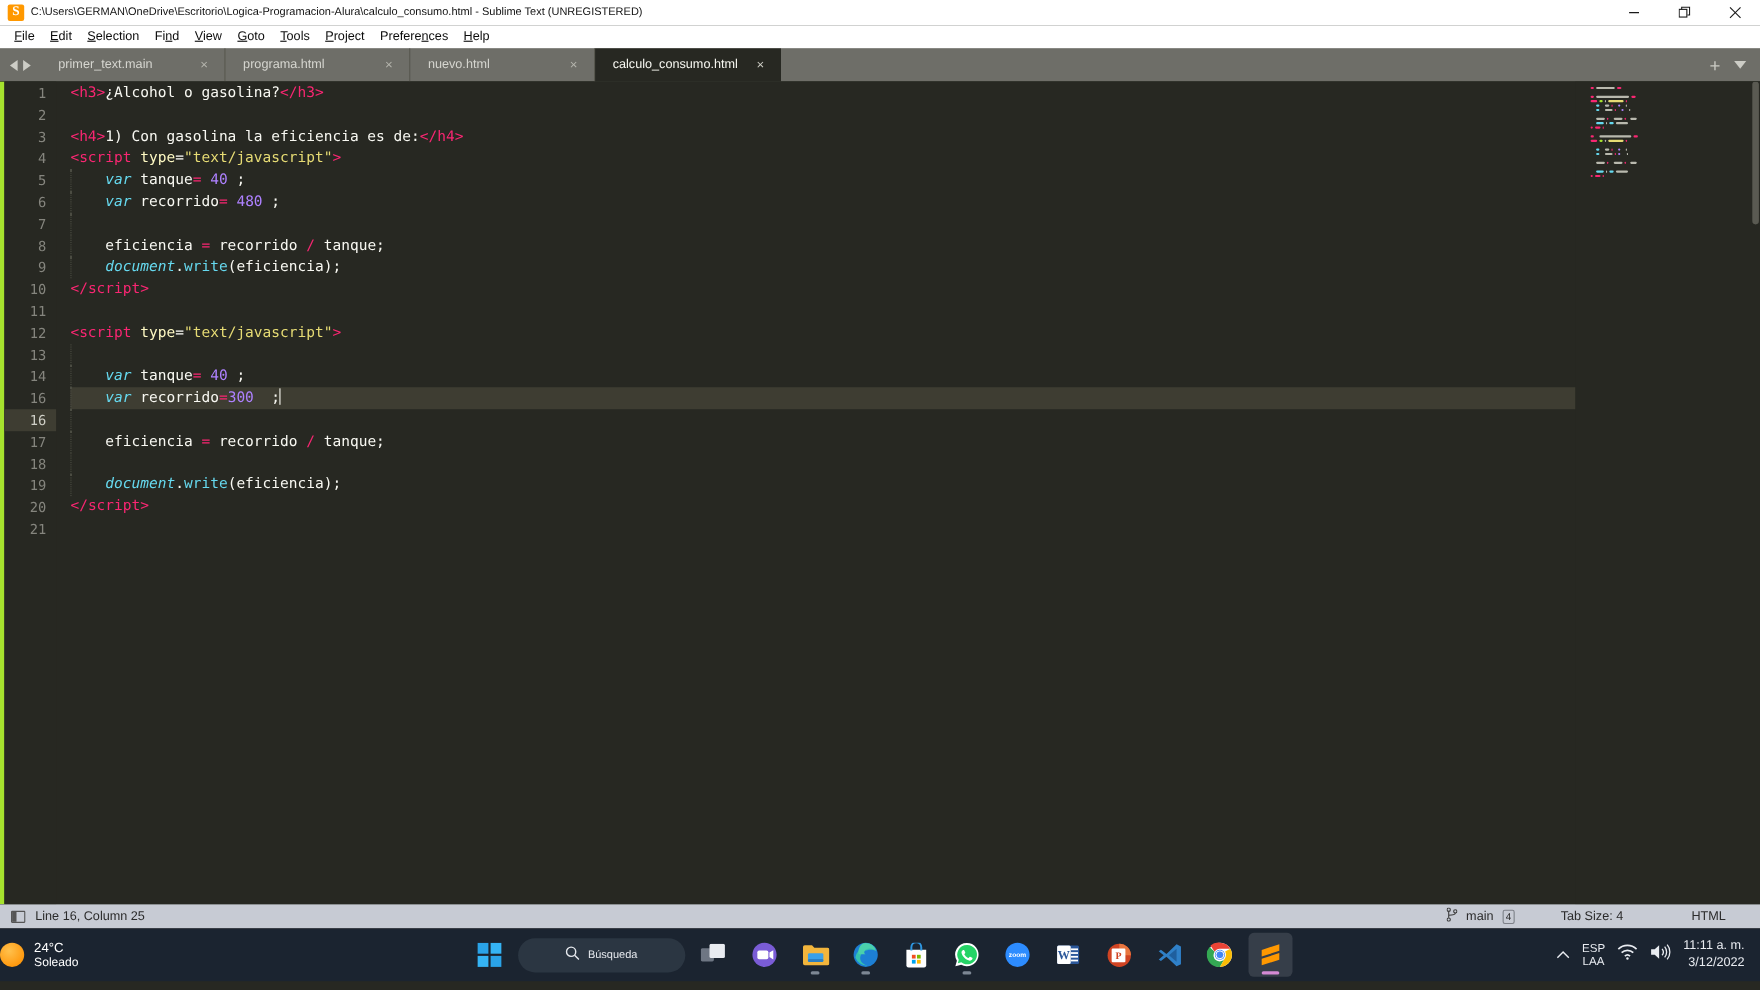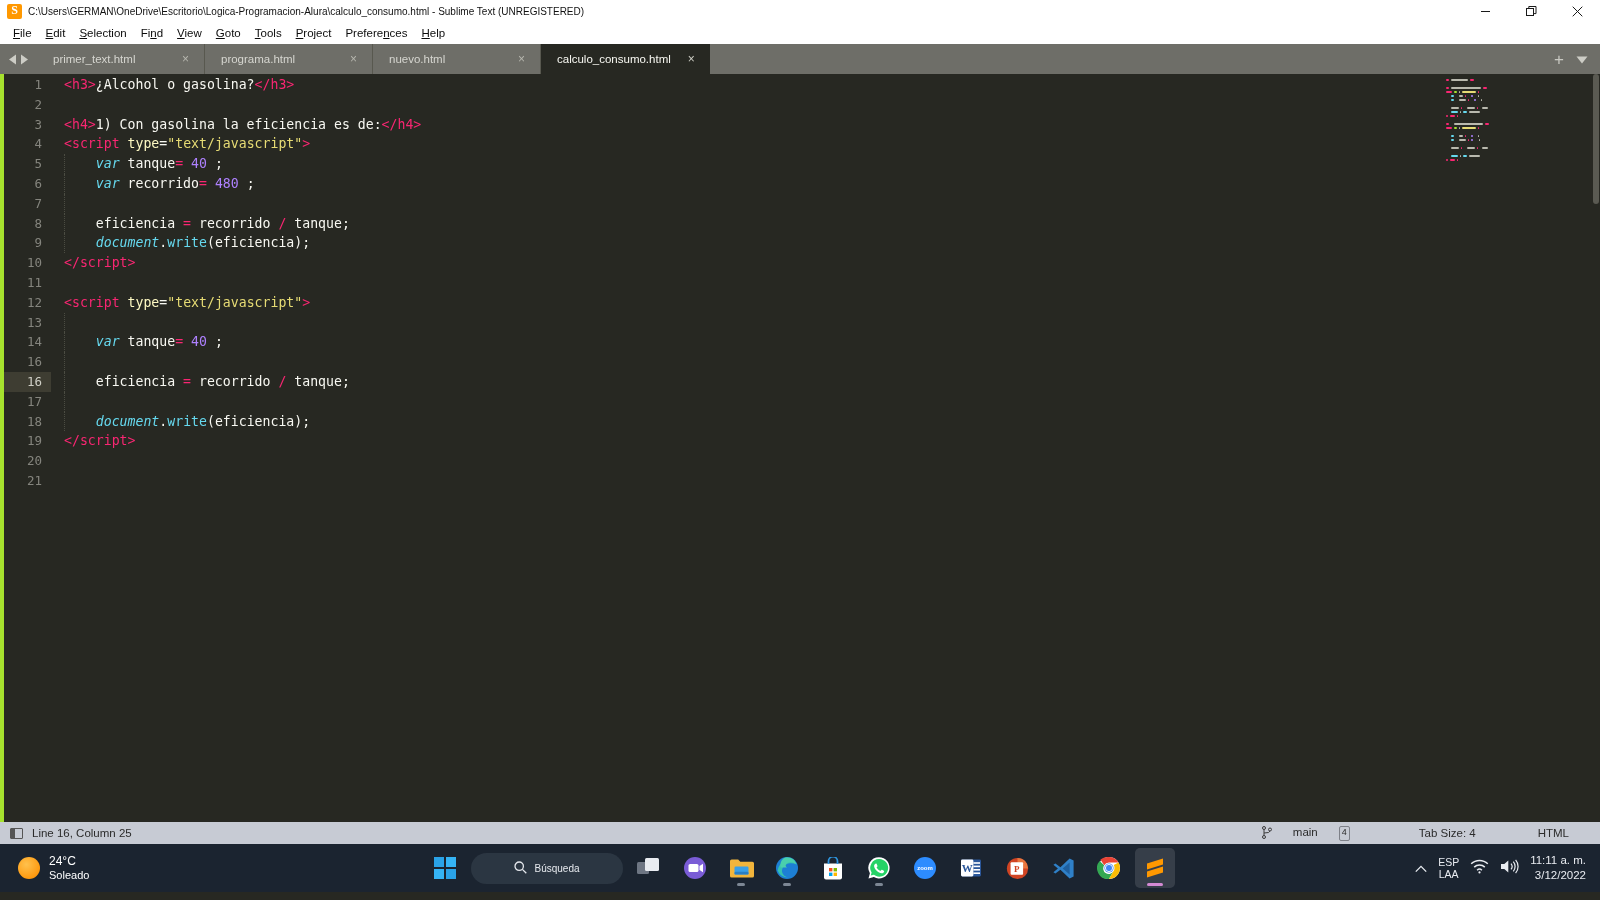--- a/index.html
+++ b/index.html
@@ -171,36 +171,36 @@
     position: relative; border-radius: 1px;
   }
   .sb-toggle::before {
     content: ""; position: absolute; left: 0; top: 0; bottom: 0;
     width: 4px; background: #555;
   }
   .sb-right {
     margin-left: auto; display: flex; align-items: center; gap: 0;
   }
   .sb-item { padding: 0 0 0 0; white-space: nowrap; }
-  .sb-branch { display: flex; gap: 21px; margin-right: 69px; }
+  .sb-branch { display: flex; align-items: center; gap: 8px; margin-right: 42px; }
   .sb-count {
     border: 1px solid #7d8088; border-radius: 2px;
     font-size: 9px; padding: 0 2px; line-height: 11px;
   }
   .sb-tabsize { margin-right: 62px; }
   .sb-syntax { margin-right: 21px; }
 
   
   .taskbar {
     height: 48px; background: #1b2430;
     display: flex; align-items: center; position: relative;
   }
   .weather {
     display: flex; align-items: center; gap: 9px;
-    padding-left: 18px; color: #fff;
+    padding-left: 0; color: #fff;
   }
   .sun {
     width: 22px; height: 22px; border-radius: 50%;
     background: radial-gradient(circle at 38% 34%, #ffc14d 0%, #ff9a10 70%, #f08a00 100%);
   }
   .weather-txt { line-height: 1.15; }
   .weather-txt div:first-child { font-size: 12px; }
   .weather-txt div:last-child { font-size: 11px; }
 
   .tb-center {
@@ -282,21 +282,21 @@
         </svg>
     </span>
     <span>
       <svg width="9" height="11" viewBox="0 0 9 11">
           <polygon points="1,0.5 1,10.5 8,5.5" fill="#cdcdc6"></polygon>
         </svg>
     </span>
   </div>
   <div id="tabs-container" style="display:flex;">
       <div class="tab">
-        <span class="tab-label">primer_text.html</span>
+        <span class="tab-label">primer_text.main</span>
         <span class="tab-close">×</span>
       </div>
       <div class="tab">
         <span class="tab-label">programa.html</span>
         <span class="tab-close">×</span>
       </div>
       <div class="tab">
         <span class="tab-label">nuevo.html</span>
         <span class="tab-close">×</span>
       </div>
@@ -348,20 +348,21 @@
       <div class="code-line"><span class="indent-guide"></span><span class="t-plain">    </span><span class="t-kw">var</span><span class="t-plain"> tanque</span><span class="t-op">=</span><span class="t-plain"> </span><span class="t-num">40</span><span class="t-plain"> ;</span></div>
       <div class="code-line"><span class="indent-guide"></span><span class="t-plain">    </span><span class="t-kw">var</span><span class="t-plain"> recorrido</span><span class="t-op">=</span><span class="t-plain"> </span><span class="t-num">480</span><span class="t-plain"> ;</span></div>
       <div class="code-line"><span class="indent-guide"></span>&nbsp;</div>
       <div class="code-line"><span class="indent-guide"></span><span class="t-plain">    eficiencia </span><span class="t-op">=</span><span class="t-plain"> recorrido </span><span class="t-op">/</span><span class="t-plain"> tanque;</span></div>
       <div class="code-line"><span class="indent-guide"></span><span class="t-plain">    </span><span class="t-kw">document</span><span class="t-plain">.</span><span class="t-fn">write</span><span class="t-plain">(eficiencia);</span></div>
       <div class="code-line"><span class="t-tag">&lt;/</span><span class="t-tag">script</span><span class="t-tag">&gt;</span></div>
       <div class="code-line">&nbsp;</div>
       <div class="code-line"><span class="t-tag">&lt;script </span><span class="t-attr">type</span><span class="t-plain">=</span><span class="t-string">"text/javascript"</span><span class="t-tag">&gt;</span></div>
       <div class="code-line"><span class="indent-guide"></span>&nbsp;</div>
       <div class="code-line"><span class="indent-guide"></span><span class="t-plain">    </span><span class="t-kw">var</span><span class="t-plain"> tanque</span><span class="t-op">=</span><span class="t-plain"> </span><span class="t-num">40</span><span class="t-plain"> ;</span></div>
+      <div class="code-line active"><span class="indent-guide"></span><span class="t-plain">    </span><span class="t-kw">var</span><span class="t-plain"> recorrido</span><span class="t-op">=</span><span class="t-num">300</span><span class="t-plain">  ;</span><span class="caret"></span></div>
       <div class="code-line"><span class="indent-guide"></span>&nbsp;</div>
       <div class="code-line"><span class="indent-guide"></span><span class="t-plain">    eficiencia </span><span class="t-op">=</span><span class="t-plain"> recorrido </span><span class="t-op">/</span><span class="t-plain"> tanque;</span></div>
       <div class="code-line"><span class="indent-guide"></span>&nbsp;</div>
       <div class="code-line"><span class="indent-guide"></span><span class="t-plain">    </span><span class="t-kw">document</span><span class="t-plain">.</span><span class="t-fn">write</span><span class="t-plain">(eficiencia);</span></div>
       <div class="code-line"><span class="t-tag">&lt;/</span><span class="t-tag">script</span><span class="t-tag">&gt;</span></div>
     </div>
   <div class="minimap" id="minimap">
     <div class="vscroll"></div>
   <div class="mm-row">
         <div class="mm-seg" style="width: 3.28px; background: rgb(249, 38, 114);"></div>

